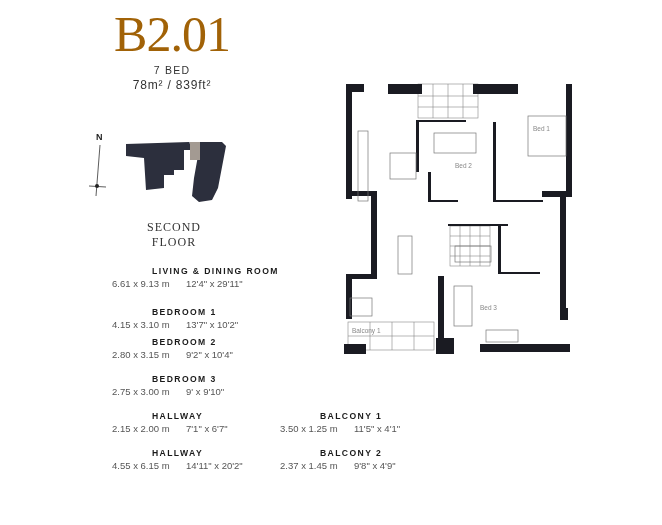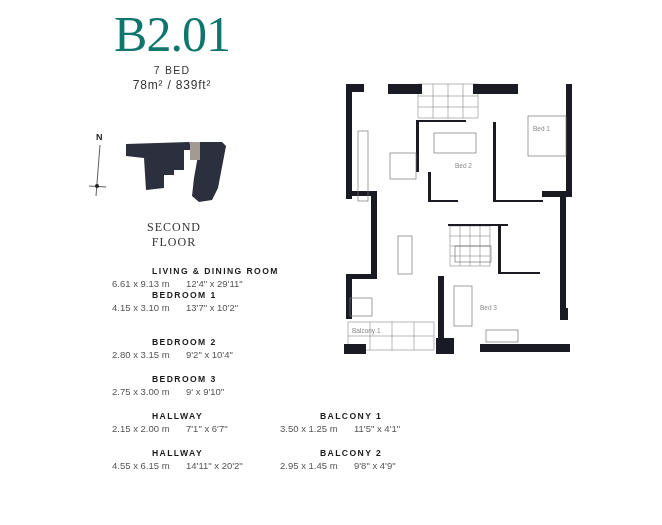--- a/index.html
+++ b/index.html
@@ -1,17 +1,17 @@
 <!DOCTYPE html>
 <html><head>
 <meta charset="utf-8">
 <style>
   html,body{margin:0;padding:0;background:#ffffff;}
   body{width:662px;height:525px;position:relative;overflow:hidden;font-family:"Liberation Sans",sans-serif;color:#1c1c1c;}
-  .unit-title{position:absolute;left:112px;top:6px;width:120px;text-align:center;font-family:"Liberation Serif",serif;font-size:50px;font-weight:normal;letter-spacing:-1px;color:#0f766e;line-height:56px;}
+  .unit-title{position:absolute;left:112px;top:6px;width:120px;text-align:center;font-family:"Liberation Serif",serif;font-size:50px;font-weight:normal;letter-spacing:-1px;color:#a16207;line-height:56px;}
   .beds{position:absolute;left:112px;top:64px;width:120px;text-align:center;font-size:10.5px;letter-spacing:1.2px;color:#333;}
   .area{position:absolute;left:112px;top:78px;width:120px;text-align:center;font-size:12px;letter-spacing:0.8px;color:#333;}
   .keyplan{position:absolute;left:84px;top:128px;width:150px;height:80px;}
   .floor-label{position:absolute;left:124px;top:220px;width:100px;text-align:center;font-family:"Liberation Serif",serif;font-size:12px;letter-spacing:1px;color:#333;}
   .room{position:absolute;width:180px;}
   .room .name{font-size:8.6px;font-weight:bold;letter-spacing:1.4px;color:#1a1a1a;line-height:11px;padding-left:40px;}
   .room .dims{font-size:9.5px;color:#555;line-height:13px;white-space:nowrap;}
   .room .dims span{display:inline-block;}
   .room .m{width:74px;}
   .plan{position:absolute;left:338px;top:76px;width:240px;height:280px;}
@@ -33,21 +33,21 @@
   <path d="M42 16 L105 14 L109 22 L100 22 L100 42 L90 42 L90 47 L80 47 L80 60 L62 62 L60 30 L42 28 Z" fill="#2c2f3d"></path>
   <path d="M105 14 L138 14 L142 18 L134 60 L128 72 L115 74 L108 68 L110 50 L115 22 Z" fill="#2c2f3d"></path>
   <rect x="106" y="14" width="10" height="18" fill="#a39a92"></rect>
 </svg>
 <div class="floor-label">SECOND FLOOR</div>
 
 <div class="room" style="left:112px;top:266px;">
   <div class="name">LIVING &amp; DINING ROOM</div>
   <div class="dims"><span class="m">6.61 x 9.13 m</span><span>12'4" x 29'11"</span></div>
 </div>
-<div class="room" style="left:112px;top:290px;">
+<div class="room" style="left:112px;top:307px;">
   <div class="name">BEDROOM 1</div>
   <div class="dims"><span class="m">4.15 x 3.10 m</span><span>13'7" x 10'2"</span></div>
 </div>
 <div class="room" style="left:112px;top:337px;">
   <div class="name">BEDROOM 2</div>
   <div class="dims"><span class="m">2.80 x 3.15 m</span><span>9'2" x 10'4"</span></div>
 </div>
 <div class="room" style="left:112px;top:374px;">
   <div class="name">BEDROOM 3</div>
   <div class="dims"><span class="m">2.75 x 3.00 m</span><span>9' x 9'10"</span></div>
@@ -59,21 +59,21 @@
 <div class="room" style="left:112px;top:448px;">
   <div class="name">HALLWAY</div>
   <div class="dims"><span class="m">4.55  x 6.15 m</span><span>14'11" x 20'2"</span></div>
 </div>
 <div class="room" style="left:280px;top:411px;">
   <div class="name">BALCONY 1</div>
   <div class="dims"><span class="m">3.50  x 1.25 m</span><span>11'5" x 4'1"</span></div>
 </div>
 <div class="room" style="left:280px;top:448px;">
   <div class="name">BALCONY 2</div>
-  <div class="dims"><span class="m">2.95  x 1.45 m</span><span>9'8" x 4'9"</span></div>
+  <div class="dims"><span class="m">2.37  x 1.45 m</span><span>9'8" x 4'9"</span></div>
 </div>
 
 <svg class="plan" viewBox="0 0 240 280">
   <g fill="none" stroke="#888" stroke-width="0.6">
 
     <rect x="80" y="8" width="60" height="34"></rect>
     <line x1="95" y1="8" x2="95" y2="42"></line>
       <line x1="110" y1="8" x2="110" y2="42"></line>
       <line x1="125" y1="8" x2="125" y2="42"></line>
     <line x1="80" y1="20" x2="140" y2="20"></line>

